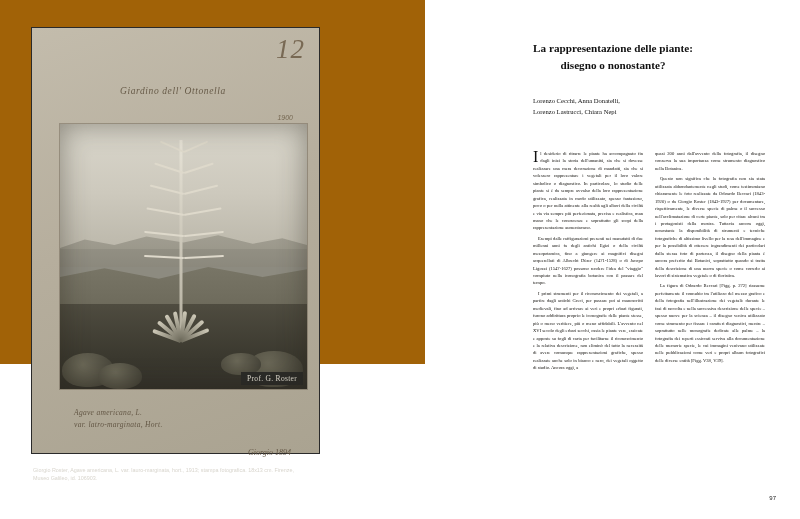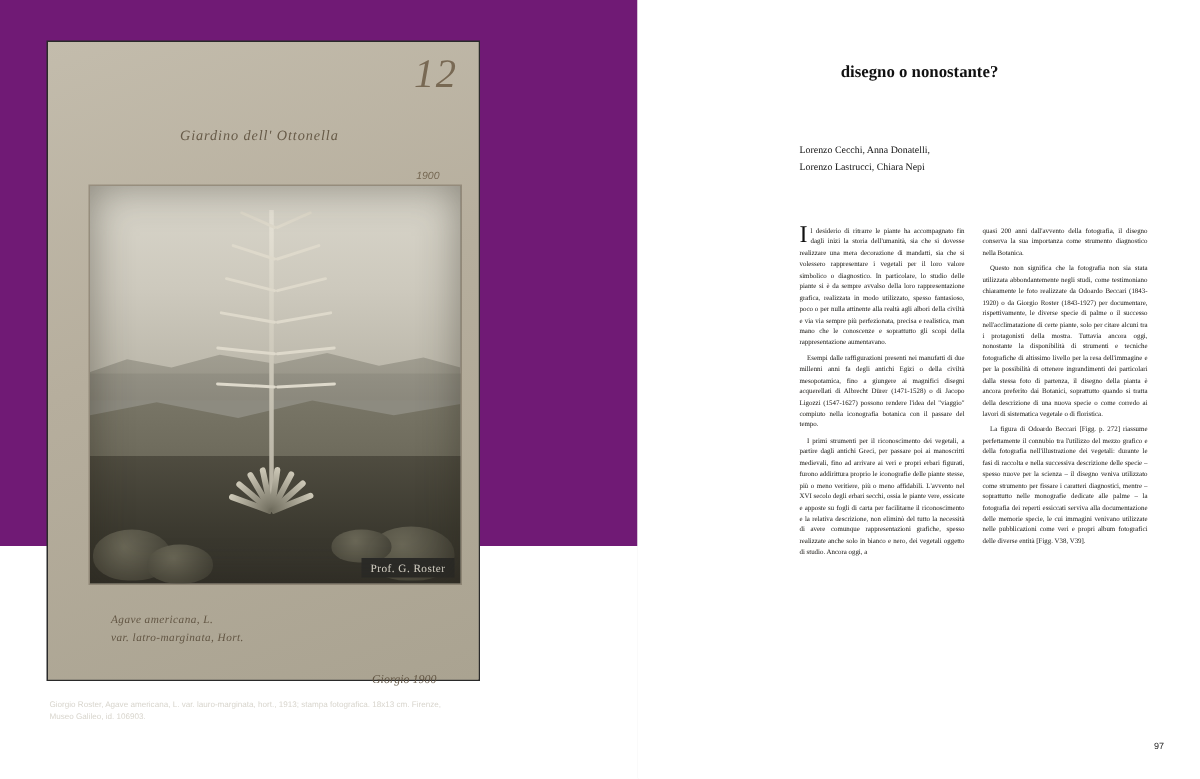--- a/index.html
+++ b/index.html
@@ -19,21 +19,21 @@
     height: 519px;
     background: #ffffff;
     display: flex;
   }
 
   
   .left-page {
     position: relative;
     width: 425px;
     height: 364px;
-    background: #701a75;
+    background: #a16207;
     flex: 0 0 425px;
   }
   .plate-wrap {
     position: absolute;
     left: 32px;
     top: 28px;
     width: 287px;
     height: 425px;
     background: #b9b3a3;
     box-shadow: 0 0 0 1px #2a2a2a;
@@ -318,30 +318,31 @@
         <div class="ph-bush" style="left:38px;bottom:0;width:44px;height:26px;"></div>
         <div class="ph-bush" style="right:4px;bottom:2px;width:58px;height:36px;"></div>
         <div class="ph-bush" style="right:46px;bottom:14px;width:40px;height:22px;"></div>
 
         <div class="photo-label">Prof. G. Roster</div>
         <div class="ph-vign"></div>
       </div>
 
       <div class="plate-ms l1">Agave americana, L.</div>
       <div class="plate-ms l2">var. latro-marginata, Hort.</div>
-      <div class="plate-sign">Giorgio 1900</div>
+      <div class="plate-sign">Giorgio 1894</div>
     </div>
 
     <div class="left-caption">Giorgio Roster, Agave americana, L. var. lauro-marginata, hort., 1913; stampa fotografica. 18x13 cm. Firenze, Museo Galileo, id. 106903.</div>
   </div>
 
   <div class="gutter"></div>
 
   <div class="right-page">
     <div class="article-title">
+      <div>La rappresentazione delle piante:</div>
       <div>disegno o nonostante?</div>
     </div>
 
     <div class="authors">
       <div>Lorenzo Cecchi, Anna Donatelli,</div>
       <div>Lorenzo Lastrucci, Chiara Nepi</div>
     </div>
 
     <div class="columns">
       <div class="col">

